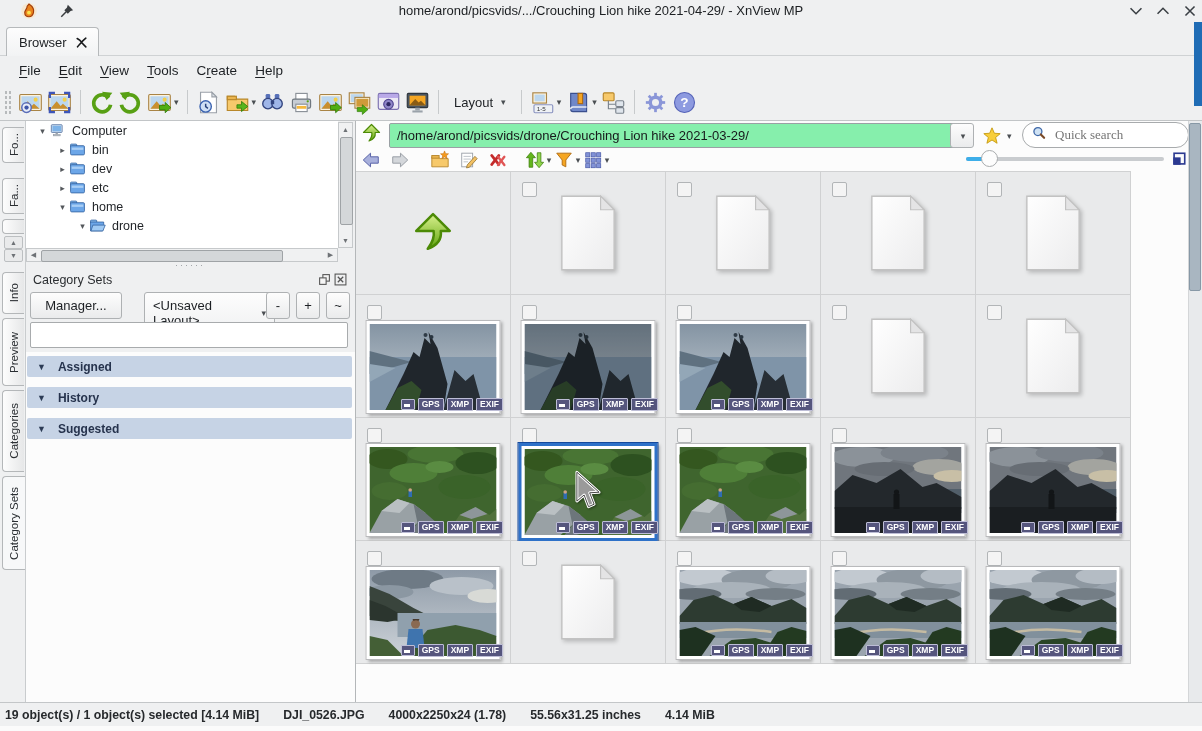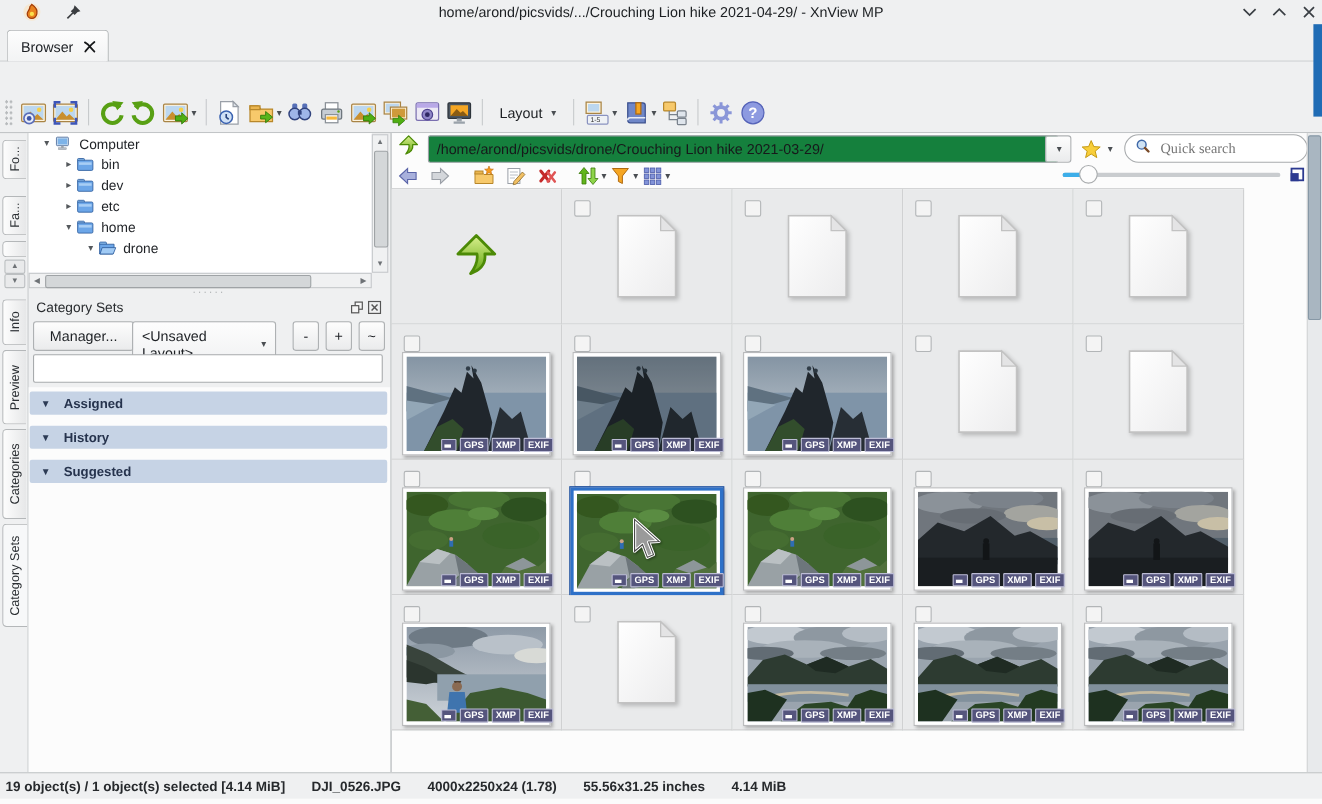--- a/index.html
+++ b/index.html
@@ -56,21 +56,21 @@
   .cs-select{justify-content:space-between;padding:0 8px;background:linear-gradient(#fdfdfd,#f0f1f2);}
   .csinput{left:30px;top:322px;width:318px;height:26px;background:#fff;border:1px solid #a8abad;border-radius:2px;box-sizing:border-box;font-size:13px;padding:0 6px;font-family:inherit;}
   .cssection{left:27px;width:325px;height:21px;background:#c6d3e5;border-radius:2px;display:flex;align-items:center;}
   .cssection .tri{font-size:9px;color:#2c3b55;margin:0 12px 0 10px;}
   .cssection .lbl{font-size:12px;font-weight:bold;color:#26334d;}
   
   .browser-bg{left:356px;top:121px;width:832px;height:581px;background:#fcfcfc;}
   .divider{left:355px;top:121px;width:1px;height:581px;background:#b4b7b9;}
   .addrbtn{width:24px;height:24px;display:flex;align-items:center;justify-content:center;}
   .addrbtn svg{width:21px;height:21px;}
-  .pathfield{left:389px;top:123px;width:573px;height:25px;background:#15803d;border:1px solid #9aa0a4;border-radius:2px;box-sizing:border-box;
+  .pathfield{left:389px;top:123px;width:573px;height:25px;background:#86efac;border:1px solid #9aa0a4;border-radius:2px;box-sizing:border-box;
     font-size:13px;display:flex;align-items:center;padding:0 7px;color:#17191b;white-space:nowrap;overflow:hidden;}
   .ddbtn{left:950px;top:123px;width:24px;height:25px;}
   .quicksearch{left:1022px;top:122px;width:167px;height:26px;background:#fff;border:1px solid #a8abad;border-radius:13px;box-sizing:border-box;
     display:flex;align-items:center;padding:0 8px;gap:6px;}
   .quicksearch input{border:none;outline:none;width:110px;font-size:13px;font-family:Liberation Serif, serif;background:transparent;color:#17191b;}
   .quicksearch svg{width:16px;height:16px;flex:none;}
   .actbtn{width:26px;height:22px;display:flex;align-items:center;justify-content:center;}
   .actbtn svg{width:20px;height:20px;}
   .slider-track{left:966px;top:157px;width:198px;height:4px;background:#c9cccf;border-radius:2px;}
   .slider-fill{left:966px;top:157px;width:22px;height:4px;background:#3daee9;border-radius:2px;}
@@ -141,20 +141,28 @@
   <div class="abs tabbar">
     <div class="abs tab">
       <span>Browser</span>
       <span style="width:13px;height:13px"><svg viewBox="0 0 18 18" xmlns="http://www.w3.org/2000/svg">
             <path d="M3 3.5 C6 5 8 7 9 8.5 M15 3 C12.5 5 11 6.5 9 8.5 M9 8.5 C7 11 5 13 3.5 15 M9 8.5 C11 11 13.5 13.5 15 15" stroke="#17191b" stroke-width="2.2" fill="none" stroke-linecap="round"></path>
           </svg></span>
     </div>
   </div>
   <div class="abs accent-strip"></div>
 
+  <div class="abs menubar" id="menubar">
+      <div class="mitem"><u>F</u>ile</div>
+      <div class="mitem"><u>E</u>dit</div>
+      <div class="mitem"><u>V</u>iew</div>
+      <div class="mitem"><u>T</u>ools</div>
+      <div class="mitem">C<u>r</u>eate</div>
+      <div class="mitem"><u>H</u>elp</div>
+    </div>
 
   <div class="abs toolbar" id="toolbar">
     <div class="thandle"></div>
   <div class="tbtn">
         <span class="ic">
           <svg viewBox="0 0 22 22" xmlns="http://www.w3.org/2000/svg">
             <rect x="1.5" y="4" width="19" height="14" rx="1" fill="#fdf3dd" stroke="#a98445"></rect>
             <rect x="3" y="5.5" width="16" height="11" fill="#bcd7ef"></rect>
             <polygon points="3,16.5 8.5,10 12,14 14,12 19,16.5" fill="#c98f2e"></polygon>
             <circle cx="15.5" cy="8.5" r="1.8" fill="#f5d04a"></circle>
@@ -476,21 +484,21 @@
     </span>
   <span class="abs csbtn-sm" style="left:334px;top:273px">
       <svg viewBox="0 0 12 12" xmlns="http://www.w3.org/2000/svg">
         <rect x="1" y="1" width="10" height="10" fill="none" stroke="#555"></rect>
         <path d="M3.5 3.5 L8.5 8.5 M8.5 3.5 L3.5 8.5" stroke="#555" stroke-width="1.2"></path>
       </svg>
     </span>
   <div class="abs btn" style="left:30px;top:292px;width:92px;height:27px">
     <span>Manager...</span>
   </div>
-  <div class="abs btn cs-select" style="left:120px;top:292px;width:131px;height:41px">
+  <div class="abs btn cs-select" style="left:144px;top:292px;width:131px;height:41px">
     <span>&lt;Unsaved Layout&gt;</span>
     <span class="dd">▾</span>
   </div>
   <div class="abs btn" style="left:266px;top:292px;width:24px;height:27px">
     <span>-</span>
   </div>
   <div class="abs btn" style="left:296px;top:292px;width:24px;height:27px">
     <span>+</span>
   </div>
   <div class="abs btn" style="left:326px;top:292px;width:24px;height:27px">

